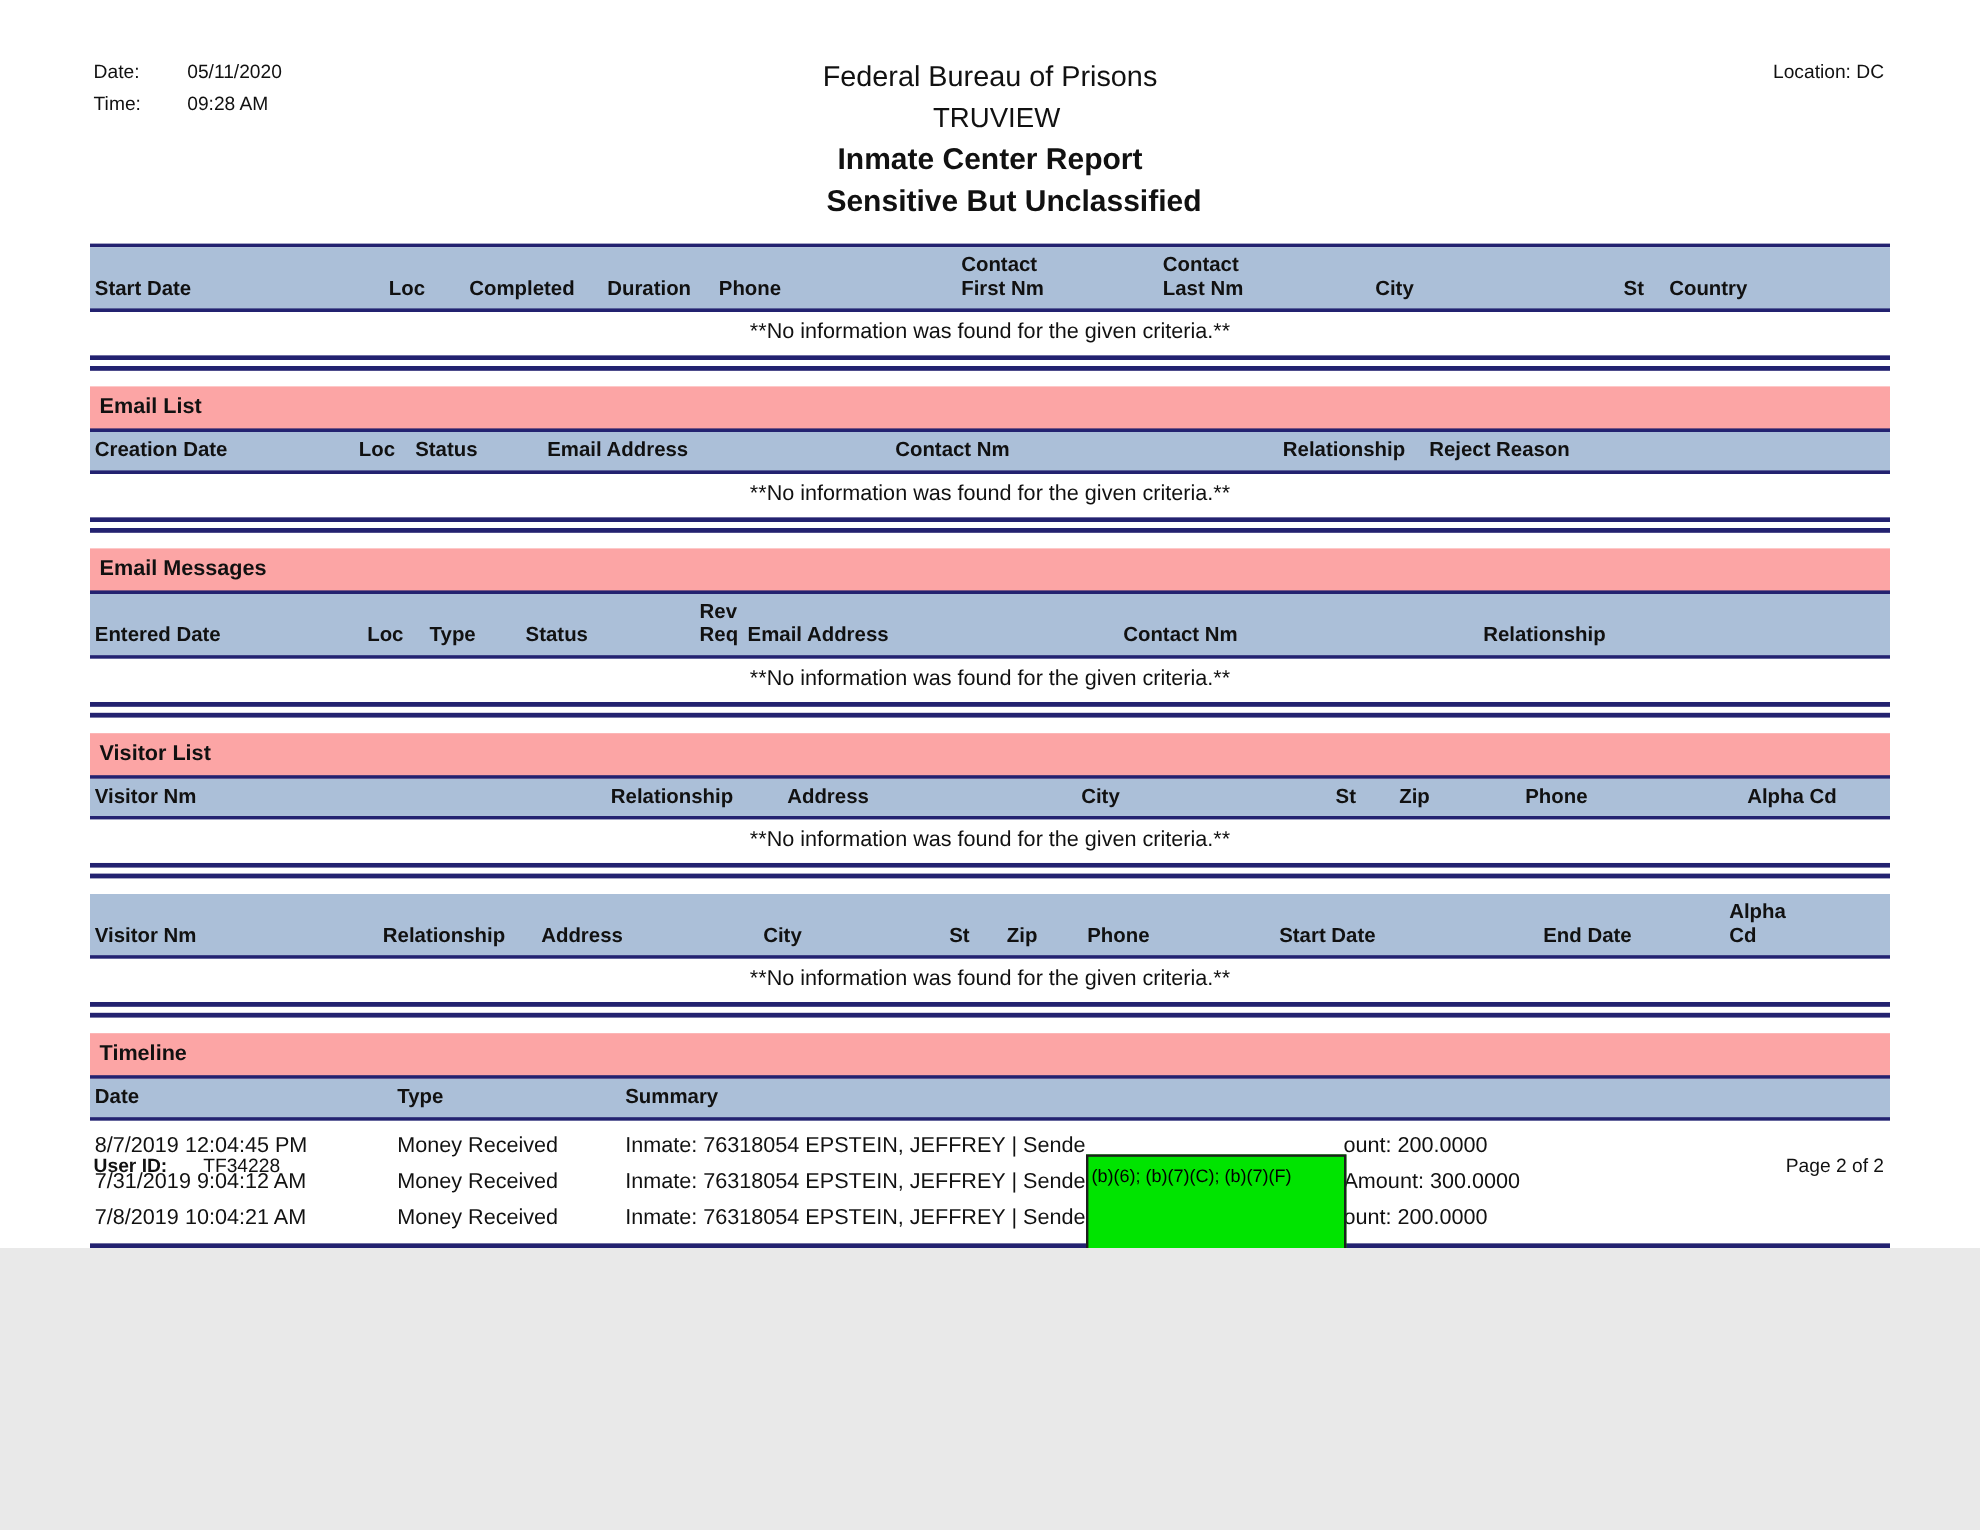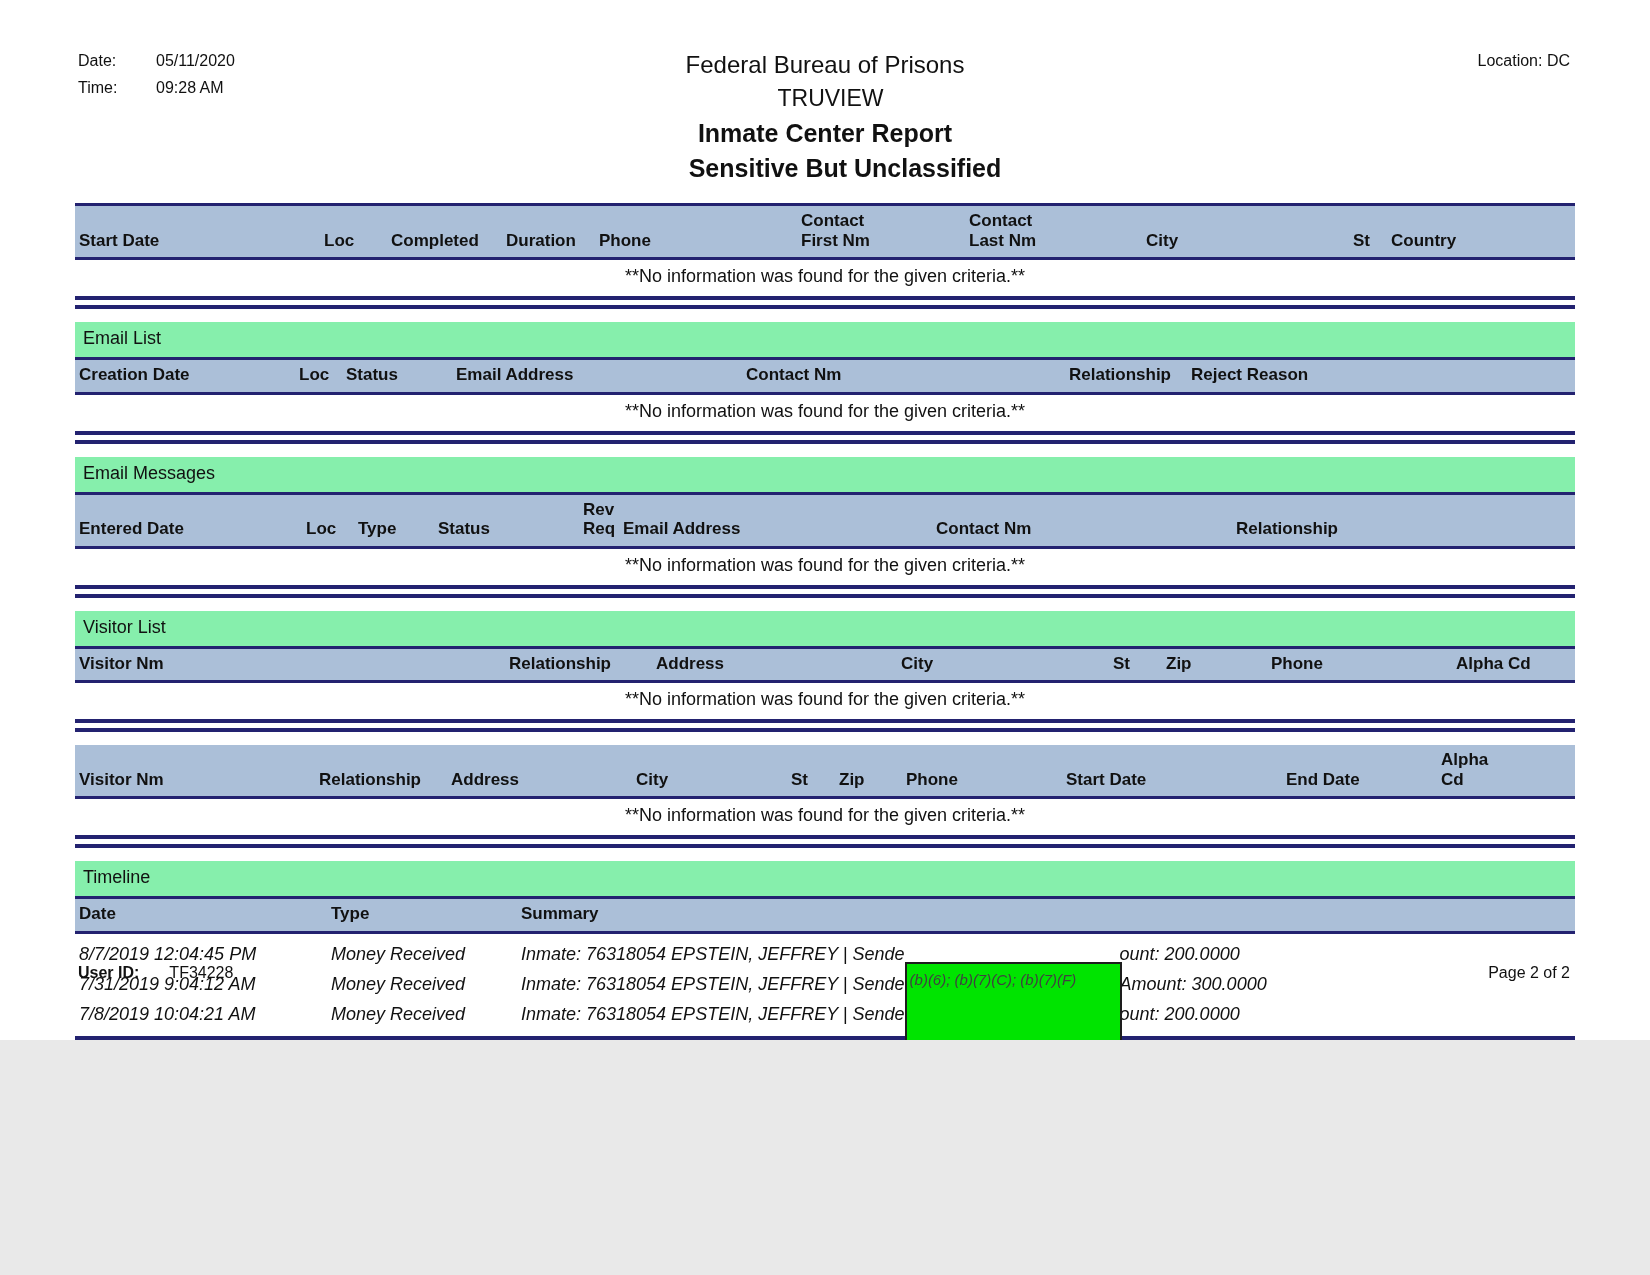--- a/index.html
+++ b/index.html
@@ -21,54 +21,54 @@
   .t2{font-size:23px;margin-top:3px;margin-left:11px;}
   .t3{font-size:25px;font-weight:bold;margin-top:4px;}
   .t4{font-size:25px;font-weight:bold;margin-top:3px;padding-left:40px;}
   .hdr-right{position:absolute;right:80px;top:52px;font-size:16px;}
   
   main{margin:0 75px;}
   .tbl{border-bottom:4px solid #232270;}
   .tbl-first{border-top:3px solid #232270;margin-top:1px;}
   .rule2{height:4px;background:#232270;margin-top:5px;margin-bottom:13px;}
   .title-bar{
-    background:#86efac;border-bottom:3px solid #232270;
-    font-size:18px;font-weight:normal;
+    background:#fca5a5;border-bottom:3px solid #232270;
+    font-size:18px;font-weight:bold;
     padding:6px 6px 8px 8px;
   }
   .col-head{
     display:grid;align-items:end;
     background:#abbfd8;border-bottom:3px solid #232270;
     font-size:17px;font-weight:bold;
     padding:5px 0 7px 0;
   }
   .hcell{padding-left:4px;white-space:pre-line;line-height:1.15;}
   .noinfo{
     text-align:center;font-size:18px;
     padding:6px 0 9px 0;background:#fff;
   }
   .g-phone{grid-template-columns:245px 67px 115px 93px 202px 168px 177px 207px 38px 1fr;}
   .g-elist{grid-template-columns:220px 47px 110px 290px 323px 122px 1fr;}
   .g-emsg {grid-template-columns:227px 52px 80px 145px 40px 313px 300px 1fr;}
   .g-vlist{grid-template-columns:430px 147px 245px 212px 53px 105px 185px 1fr;}
   .g-visit{grid-template-columns:240px 132px 185px 155px 48px 67px 160px 220px 155px 1fr;}
   .g-tl   {grid-template-columns:252px 190px 1fr;}
   
-  .tl-rows{padding:5px 0 7px 0;background:#fff;font-style:italic;}
+  .tl-rows{padding:5px 0 7px 0;background:#fff;}
   .tl-row{display:grid;grid-template-columns:252px 190px 1fr;font-size:18px;line-height:30px;}
   .tl-cell{padding-left:4px;white-space:nowrap;}
   .gap{display:inline-block;width:215px;position:relative;vertical-align:bottom;}
   .redaction-box{
     position:absolute;left:0;top:-7px;
     width:217px;height:105px;
     background:#00e400;border:2px solid #1d1d1d;
     box-sizing:border-box;z-index:5;
   }
   .redaction-label{
-    font-size:15px;line-height:17px;color:#404040;
+    font-size:15px;line-height:17px;color:#000000;
     padding:1px 0 0 3px;white-space:nowrap;
   }
   
   .ftr{position:absolute;left:78px;right:80px;bottom:58px;display:flex;justify-content:space-between;font-size:16px;}
   .ftr-left .k{font-weight:bold;margin-right:30px;}
 </style>
 </head>
 <body>
 
 <div class="page">

